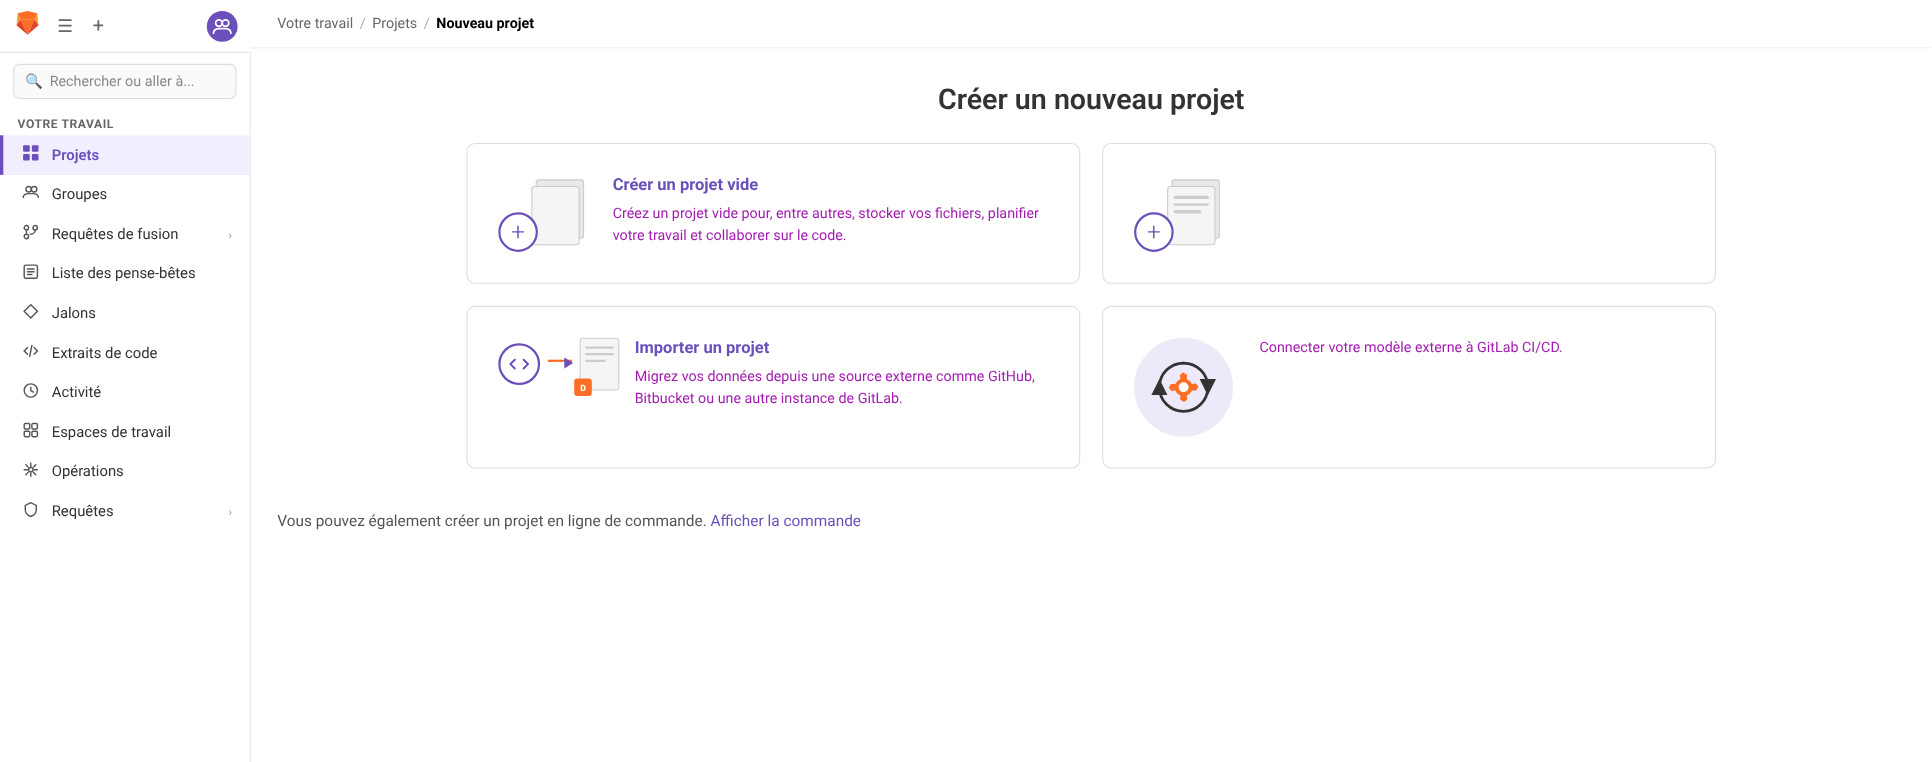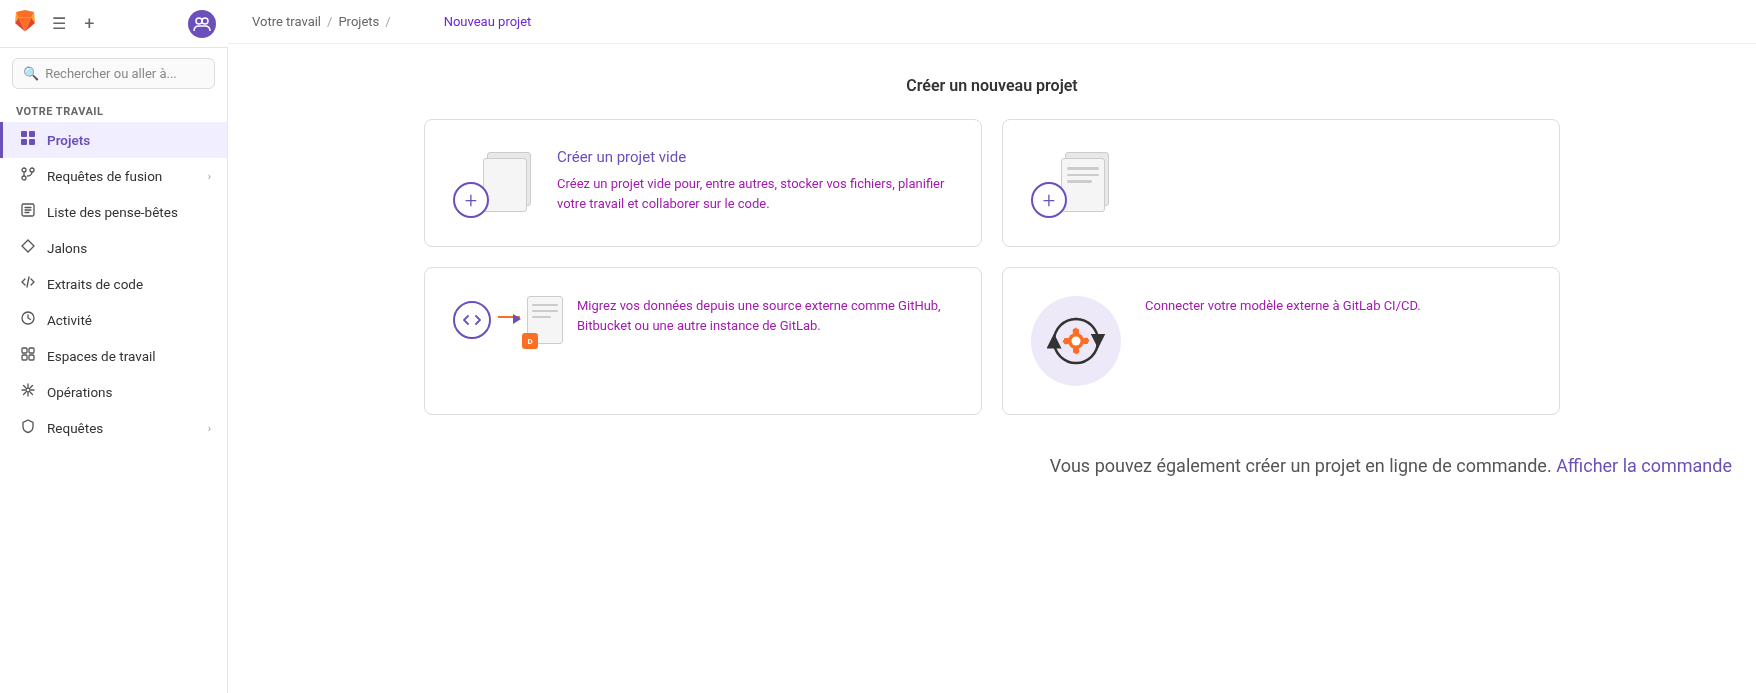--- a/index.html
+++ b/index.html
@@ -33,45 +33,45 @@
     
     .main {
       flex: 1; overflow-y: auto; background: #fff;
     }
     .breadcrumb {
       padding: 14px 24px; font-size: 13px; color: #666;
       border-bottom: 1px solid #f0f0f0; display: flex; align-items: center; gap: 6px;
     }
     .breadcrumb a { color: #666; text-decoration: none; }
     .breadcrumb-sep { color: #aaa; }
-    .breadcrumb-current { color: #6d28d9; font-weight: 400; margin-left: 47px; }
+    .breadcrumb-current { color: #000000; font-weight: 700; }
 
     .page-title {
-      text-align: center; font-size: 16px; font-weight: 600; color: #333;
+      text-align: center; font-size: 26px; font-weight: 600; color: #333;
       padding: 32px 24px 24px;
     }
 
     .cards-grid {
       display: grid; grid-template-columns: 1fr 1fr;
       gap: 20px; padding: 0 32px 24px; max-width: 1200px; margin: 0 auto;
     }
 
     .card {
       border: 1px solid #ddd; border-radius: 8px; padding: 28px 28px 28px 28px;
       display: flex; align-items: flex-start; gap: 24px;
       cursor: pointer; transition: box-shadow 0.15s;
     }
 
     .card-icon-area { flex-shrink: 0; display: flex; align-items: center; justify-content: center; }
 
     .card-content { flex: 1; }
-    .card-title { font-size: 15px; font-weight: 400; color: #6b4fbb; margin-bottom: 8px; }
+    .card-title { font-size: 15px; font-weight: 700; color: #6b4fbb; margin-bottom: 8px; }
     .card-desc { font-size: 13px; color: #a21caf; line-height: 1.5; }
 
-    .footer-hint { text-align: right; font-size: 18px; color: #555; padding: 16px 24px 24px; }
+    .footer-hint { text-align: left; font-size: 14px; color: #555; padding: 16px 24px 24px; }
     .footer-hint a { color: #6b4fbb; text-decoration: none; }
   </style>
 </head>
 <body>
 
 <div style="position:fixed;top:0;left:0;width:228px;height:48px;background:#fff;border-bottom:1px solid #e5e5e5;display:flex;align-items:center;padding:0 12px;gap:8px;z-index:10;">
   <span style="color:#fc6d26;font-size:22px;cursor:pointer;">
     <svg width="26" height="26" viewBox="0 0 26 26" fill="none">
       <path d="M13 23.5L19.5 9.5H6.5L13 23.5Z" fill="#fc6d26"></path>
       <path d="M6.5 9.5L3 15L13 23.5L6.5 9.5Z" fill="#e24329"></path>
@@ -105,20 +105,30 @@
       <svg width="16" height="16" viewBox="0 0 16 16" fill="currentColor">
           <rect x="1" y="1" width="6" height="6" rx="1" fill="#6b4fbb"></rect>
           <rect x="9" y="1" width="6" height="6" rx="1" fill="#6b4fbb"></rect>
           <rect x="1" y="9" width="6" height="6" rx="1" fill="#6b4fbb"></rect>
           <rect x="9" y="9" width="6" height="6" rx="1" fill="#6b4fbb"></rect>
         </svg>
     </span>
     <span>Projets</span>
   </div>
 
+  <div class="sidebar-item">
+    <span class="icon">
+      <svg width="16" height="16" viewBox="0 0 16 16" fill="none">
+          <circle cx="6" cy="5" r="2.5" stroke="#555" stroke-width="1.3"></circle>
+          <circle cx="11" cy="5" r="2.5" stroke="#555" stroke-width="1.3"></circle>
+          <path d="M1 13c0-2.5 2-4 5-4h4c3 0 5 1.5 5 4" stroke="#555" stroke-width="1.3" fill="none"></path>
+        </svg>
+    </span>
+    <span>Groupes</span>
+  </div>
 
 
   <div class="sidebar-item">
     <span class="icon">
       <svg width="16" height="16" viewBox="0 0 16 16" fill="none">
           <circle cx="4" cy="4" r="2" stroke="#555" stroke-width="1.3"></circle>
           <circle cx="12" cy="4" r="2" stroke="#555" stroke-width="1.3"></circle>
           <circle cx="4" cy="12" r="2" stroke="#555" stroke-width="1.3"></circle>
           <path d="M4 6v4M12 6c0 3-3 4-5 4" stroke="#555" stroke-width="1.3" fill="none"></path>
         </svg>
@@ -264,20 +274,21 @@
           <div style="position:relative;width:36px;height:48px;background:#f5f5f5;border-radius:3px;border:1.5px solid #ccc;flex-shrink:0;">
             <div style="margin:7px 4px 0;height:2px;background:#ccc;border-radius:1px;"></div>
             <div style="margin:4px 4px 0;height:2px;background:#ccc;border-radius:1px;"></div>
             <div style="margin:4px 4px 0;height:2px;background:#ccc;border-radius:1px;width:55%;"></div>
 
             <div style="position:absolute;bottom:-6px;left:-6px;width:16px;height:16px;border-radius:3px;background:#fc6d26;display:flex;align-items:center;justify-content:center;color:#fff;font-size:8px;font-weight:800;">D</div>
           </div>
         </div>
       </div>
       <div class="card-content">
+        <div class="card-title">Importer un projet</div>
         <div class="card-desc">Migrez vos données depuis une source externe comme GitHub, Bitbucket ou une autre instance de GitLab.</div>
       </div>
     </div>
 
     <div class="card">
       <div class="card-icon-area">
         <div style="width:90px;height:90px;border-radius:50%;background:#ede9f8;display:flex;align-items:center;justify-content:center;">
           <svg width="60" height="60" viewBox="0 0 60 60">
 
             <path d="M30 8 A22 22 0 0 1 52 30" stroke="#333" stroke-width="2.5" fill="none" stroke-linecap="round" marker-end="url(#arr1)"></path>

